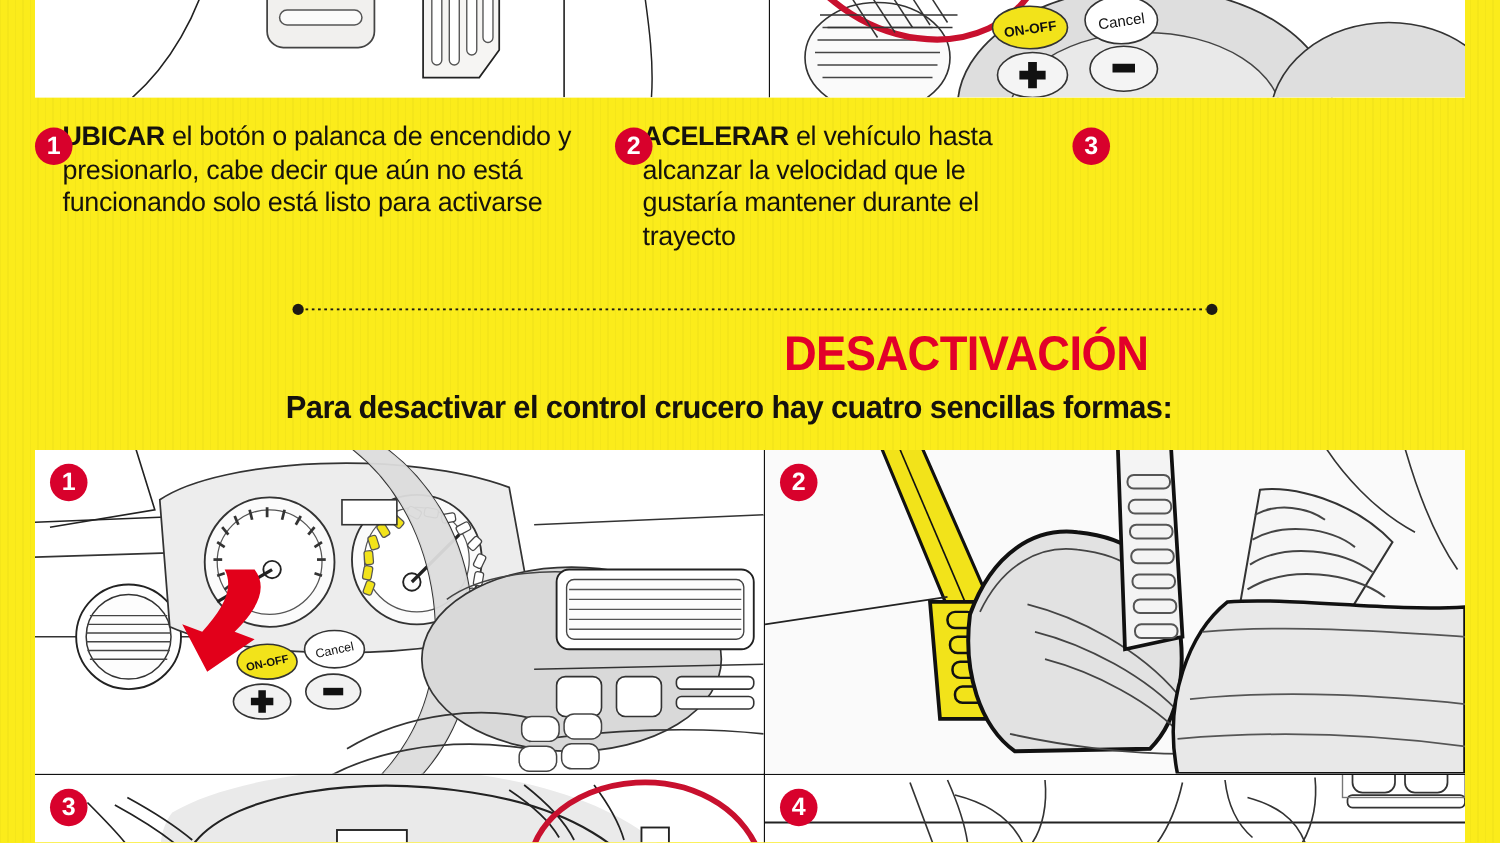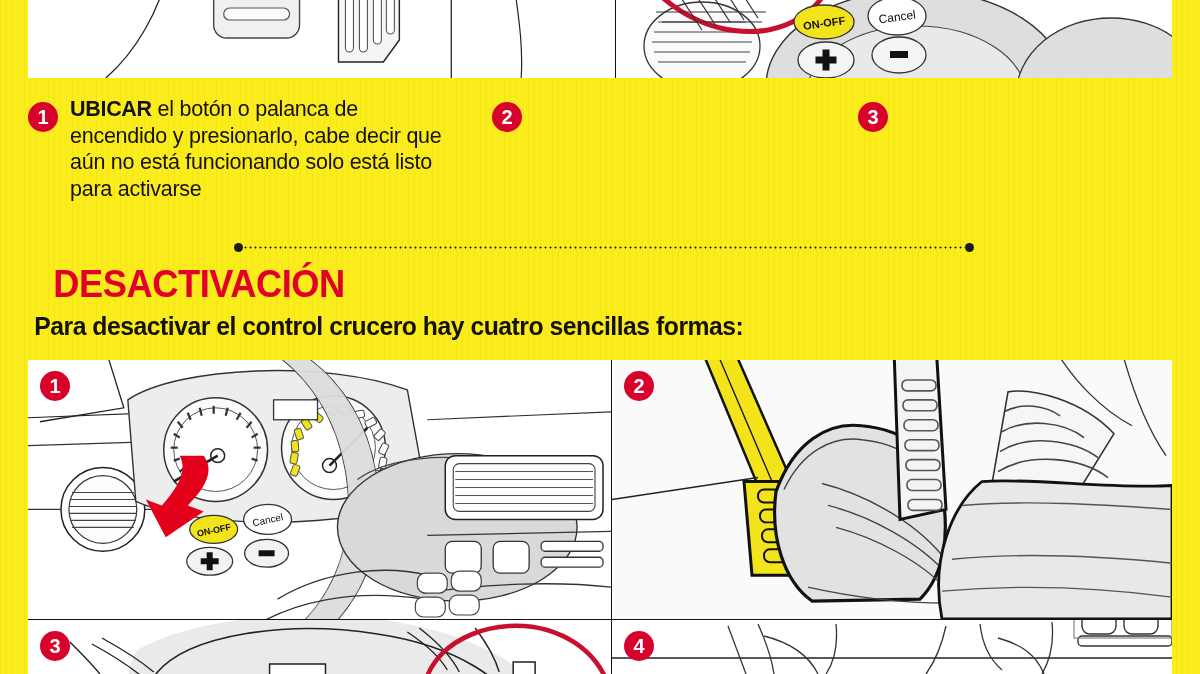--- a/index.html
+++ b/index.html
@@ -64,21 +64,21 @@
     border-radius: 50%;
     background: #d8012c;
     color: #ffffff;
     font-weight: bold;
     font-size: 20px;
     line-height: 30px;
     text-align: center;
     font-family: "Liberation Sans", sans-serif;
   }
   .step-text {
-    margin-left: 42px;
+    margin-left: 22px;
     font-size: 21.5px;
     line-height: 26.5px;
     color: #15120e;
     letter-spacing: -0.25px;
   }
   .step-text b {
     font-weight: bold;
     letter-spacing: -0.3px;
   }
 
@@ -100,23 +100,22 @@
     width: 9px; height: 9px; border-radius: 50%;
     background: #1d1a14;
   }
   .divider .cap.l { left: 0; }
   .divider .cap.r { right: 0; }
 
   
   .section-head {
     position: absolute;
     left: 0; top: 263px; width: 952px;
-    text-align: left;
+    text-align: right;
     z-index: 3;
-    margin-left: 20px;
   }
   .section-title {
     font-size: 39px;
     font-weight: bold;
     color: #e2002a;
     letter-spacing: -0.5px;
     line-height: 42px;
     font-family: "Liberation Sans", sans-serif;
     transform: scaleX(0.93);
   }
@@ -261,20 +260,23 @@
 
   <div class="step s1">
     <div class="badge">1</div>
     <div class="step-text">
       <b>UBICAR</b><span> el botón o palanca de encendido y presionarlo, cabe decir que aún no está funcionando solo está listo para activarse</span>
     </div>
   </div>
 
   <div class="step s2">
     <div class="badge">2</div>
+    <div class="step-text">
+      <b>ACELERAR</b><span> el vehículo hasta alcanzar la velocidad que le gustaría mantener durante el trayecto</span>
+    </div>
   </div>
 
   <div class="step s3">
     <div class="badge">3</div>
   </div>
 </div>
 
 <div class="divider">
   <div class="cap l"></div>
   <div class="line"></div>

